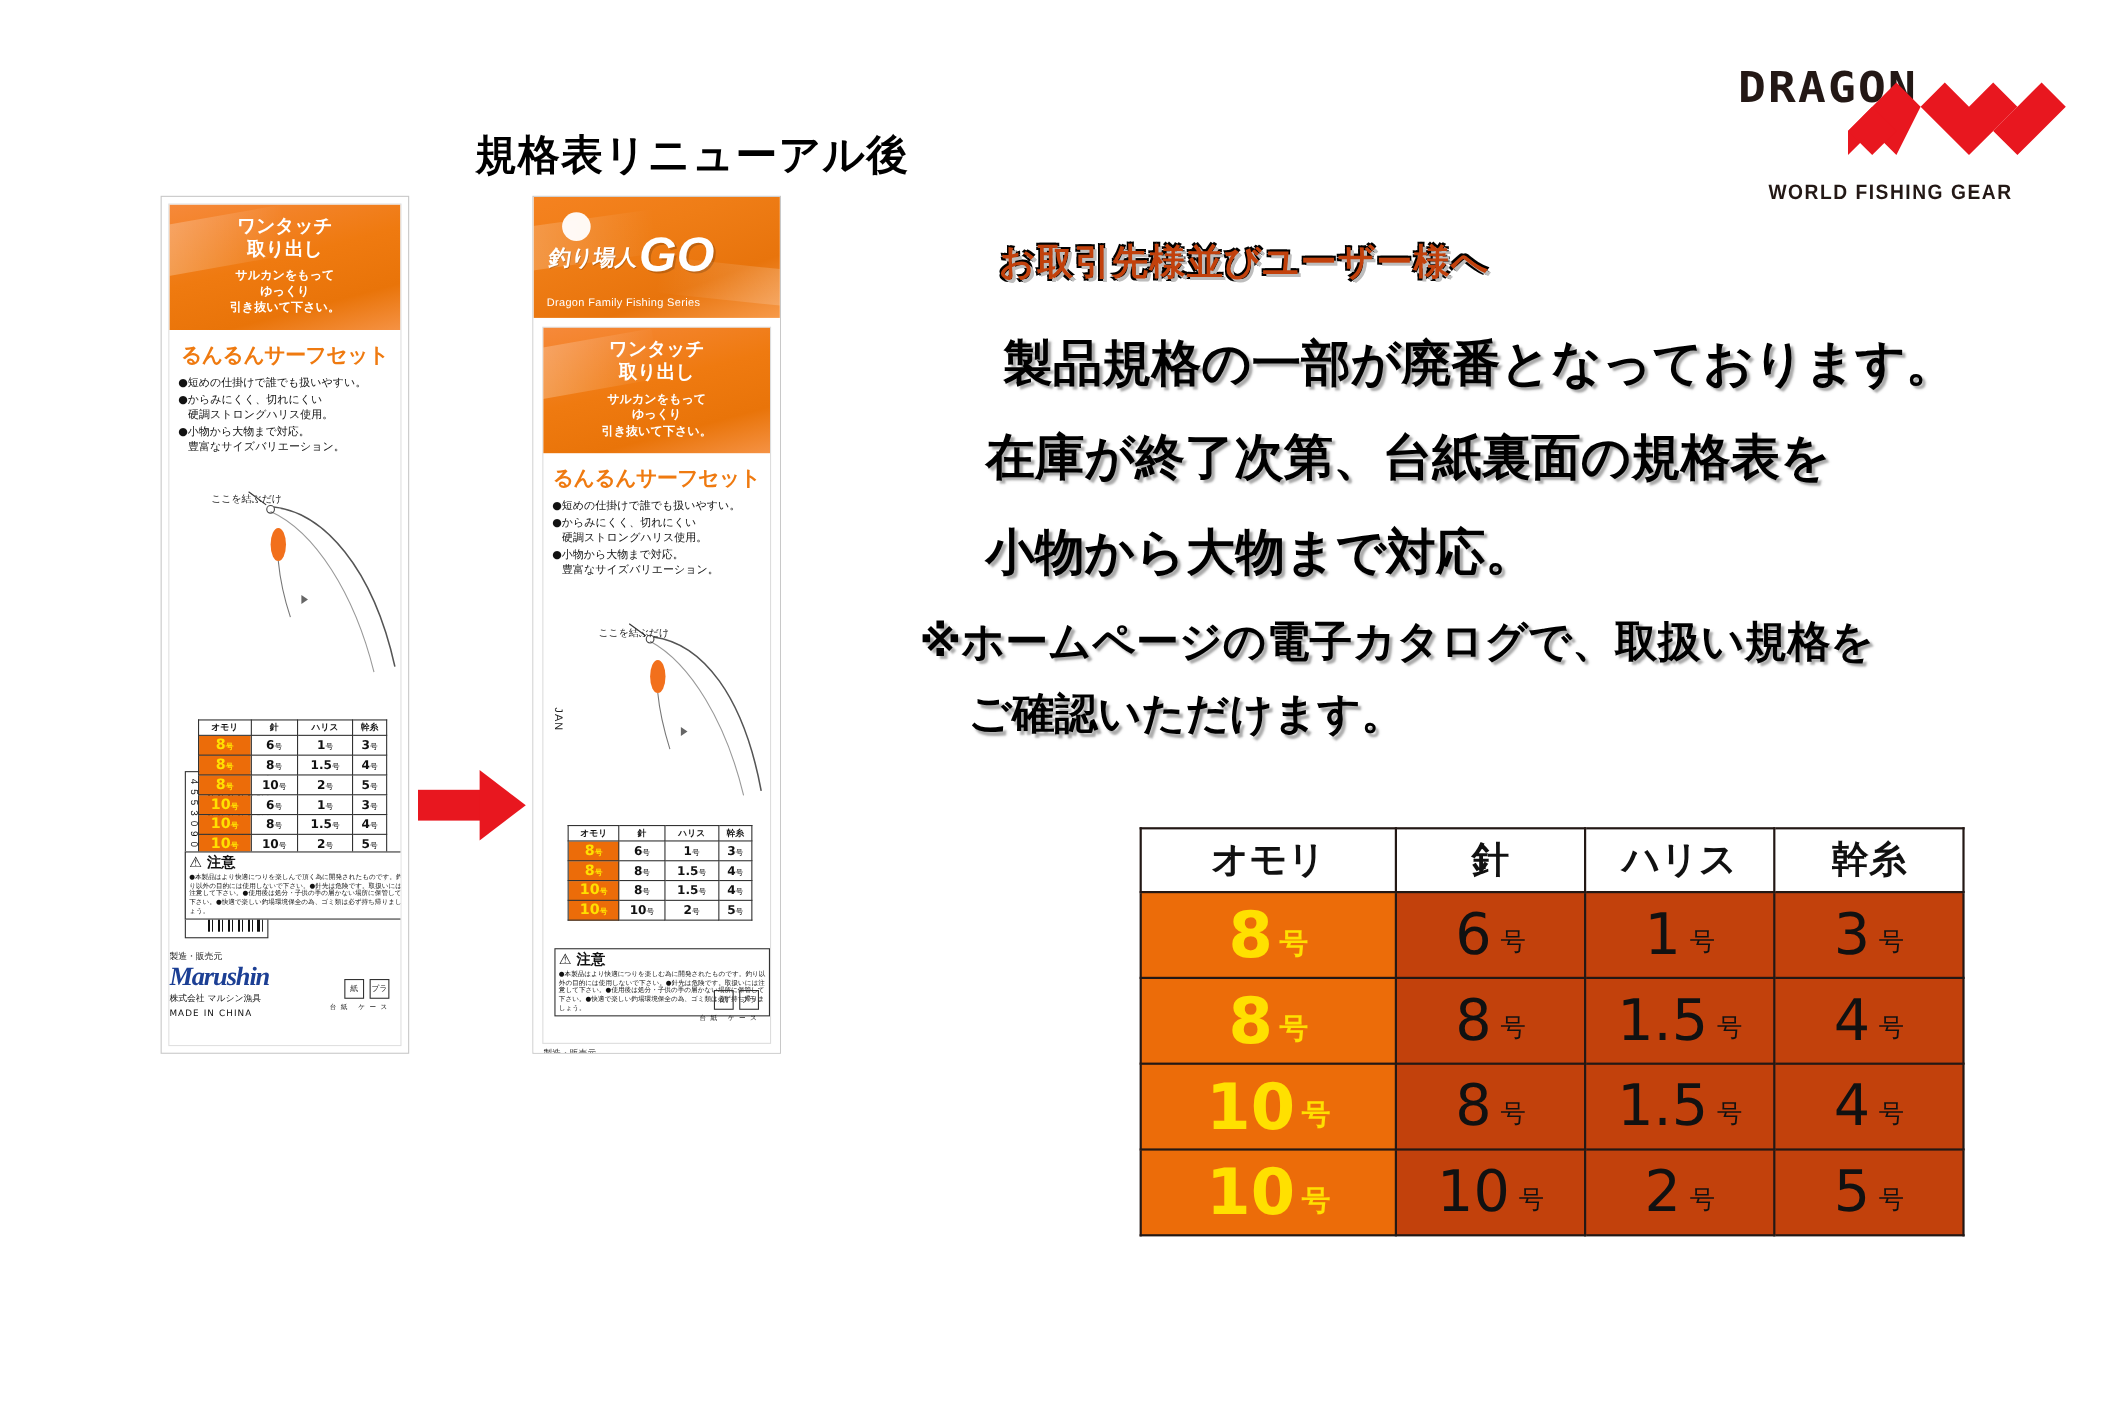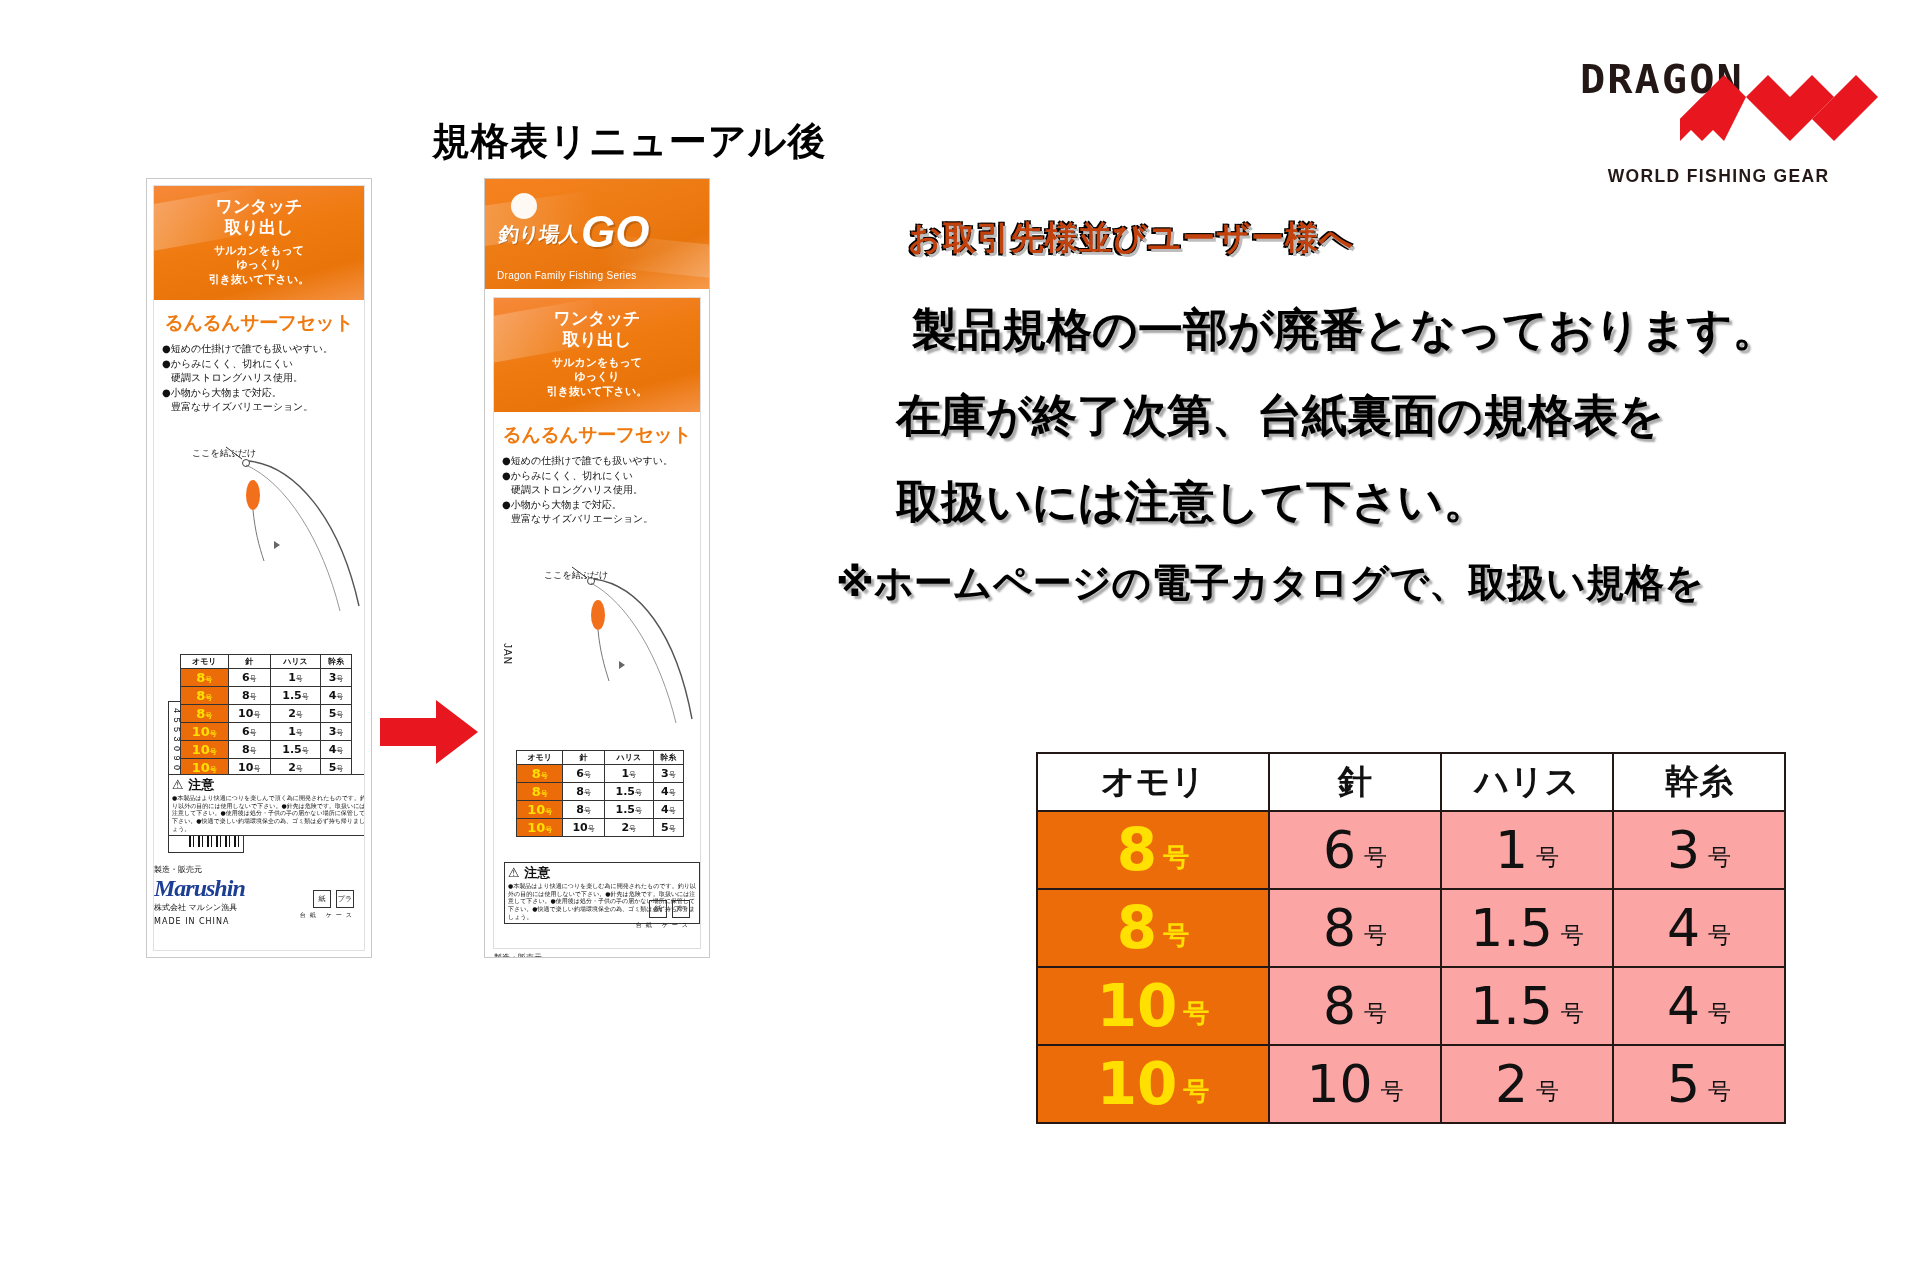--- a/index.html
+++ b/index.html
@@ -168,21 +168,21 @@
   }
   #bigtable td,#bigtable th{border:2px solid #231815;text-align:center;padding:0;}
   #bigtable .hcell{height:56px;font-size:34px;font-weight:bold;color:#111;background:#fff;}
   #bigtable .c-om{width:230px;}
   #bigtable .c-ha{width:170px;}
   #bigtable .c-hr{width:170px;}
   #bigtable .c-mk{width:170px;}
   #bigtable .omcell{background:#ec6c09;height:76px;white-space:nowrap;}
   #bigtable .omcell .n{font-size:58px;font-weight:bold;color:#ffe000;vertical-align:-4px;}
   #bigtable .omcell .u{font-size:26px;font-weight:bold;color:#ffe000;margin-left:6px;}
-  #bigtable .vcell{background:#fca5a5;height:76px;white-space:nowrap;color:#111;}
+  #bigtable .vcell{background:#c2410c;height:76px;white-space:nowrap;color:#111;}
   #bigtable .vcell .n{font-size:52px;font-weight:normal;vertical-align:-3px;}
   #bigtable .vcell .u{font-size:23px;margin-left:8px;}
 </style>
 </head>
 <body>
 
 <div id="logo">
   <div class="wordmark">DRAGON</div>
   <svg class="mark" width="200" height="110" viewBox="0 0 200 110">
     <polygon fill="#e8171f" points="0,78 22,56 44,78 66,34 110,78 132,56 154,34 132,12 110,34 88,12 66,34 44,12 22,34 0,56"></polygon>
@@ -393,22 +393,23 @@
 
 <div id="arrow">
   <div class="shaft"></div>
   <div class="head"></div>
 </div>
 
 <div id="notice">
   <div class="redhead">お取引先様並びユーザー様へ</div>
   <div class="bodyline" id="line1">製品規格の一部が廃番となっております。</div>
   <div class="bodyline" id="line2">在庫が終了次第、台紙裏面の規格表を</div>
-  <div class="bodyline" id="line3">取扱いには注意して下さい。</div>
+  <div class="bodyline" id="line3">小物から大物まで対応。</div>
   <div class="bodyline" id="line4">※ホームページの電子カタログで、取扱い規格を</div>
+  <div class="bodyline" id="line5">ご確認いただけます。</div>
 </div>
 
 <table id="bigtable">
   <thead>
     <tr>
       <th class="hcell c-om">オモリ</th>
       <th class="hcell c-ha">針</th>
       <th class="hcell c-hr">ハリス</th>
       <th class="hcell c-mk">幹糸</th>
     </tr>

